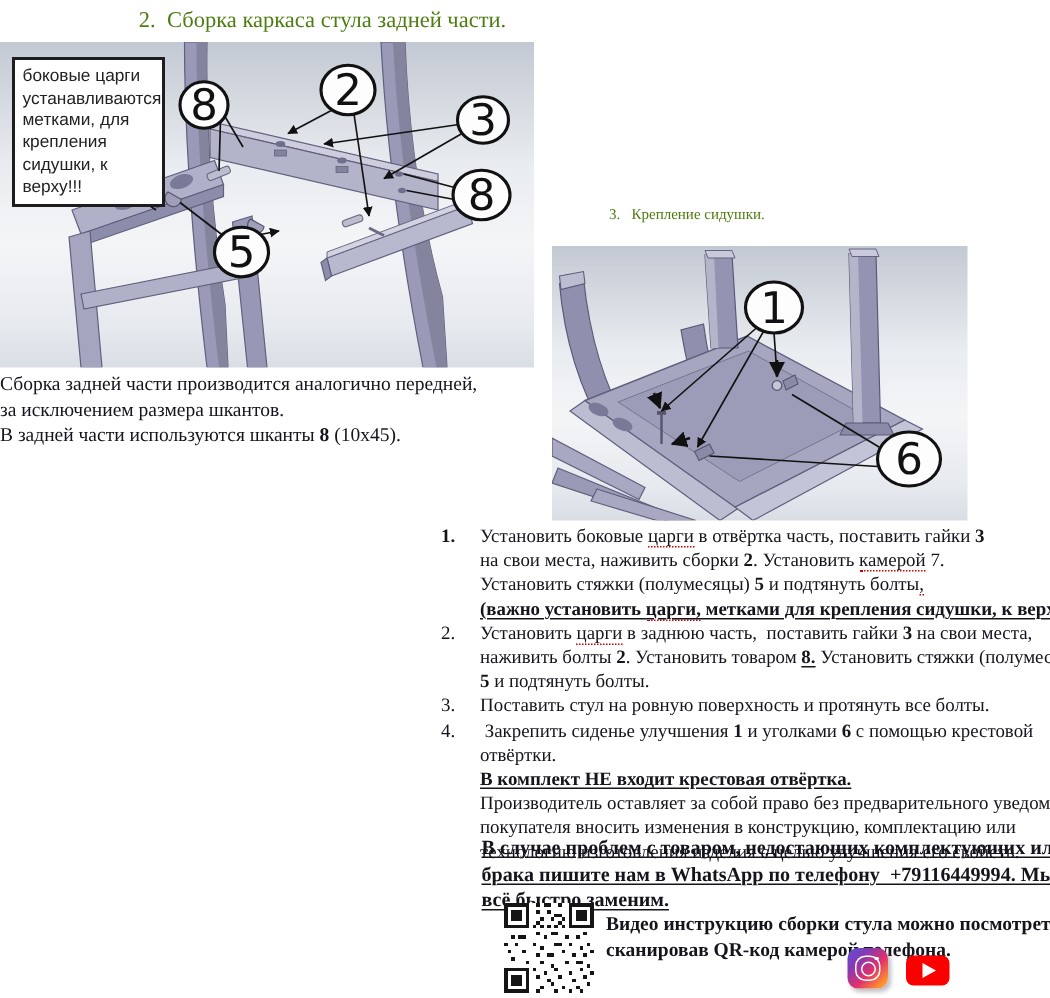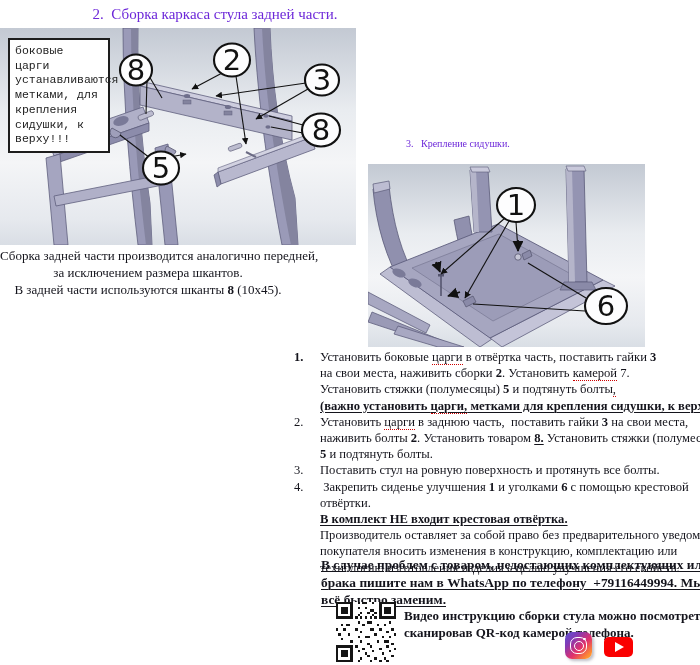--- a/index.html
+++ b/index.html
@@ -1,32 +1,32 @@
 <!DOCTYPE html>
 <html><head>
 <meta charset="utf-8">
 <style>
   html,body{margin:0;padding:0;background:#fff;}
   #page{position:relative;width:700px;height:665px;background:#fff;overflow:hidden;
         font-family:"Liberation Serif",serif;color:#14141c;}
   .abs{position:absolute;}
   
-  .sec-title{font-size:15px;white-space:pre;color:#6d28d9;}
+  .sec-title{font-size:15px;white-space:pre;color:#4d7c0f;}
   
   .diagram{position:absolute;overflow:hidden;
      background:linear-gradient(180deg,#c3c9d3 0%,#e9ecf0 38%,#f4f5f7 62%,#e6e9ee 88%,#d9dee5 100%);}
   .diagram svg{position:absolute;left:0;top:0;}
   
   .co{position:absolute;width:36px;height:38px;line-height:38px;text-align:center;
       font-family:"DejaVu Sans",sans-serif;font-size:29px;color:#111;}
   
   .notebox{position:absolute;left:8px;top:10px;width:88px;background:#fff;border:2px solid #1d1d1d;
-      padding:4px 5px;font-family:Liberation Mono, monospace;font-size:11.5px;line-height:1.28;color:#222;}
-  
-  .caption{font-size:13px;line-height:17px;text-align:center;}
+      padding:4px 5px;font-family:Liberation Sans, sans-serif;font-size:11.5px;line-height:1.28;color:#222;}
+  
+  .caption{font-size:13px;line-height:17px;}
   
   .steps{font-size:12.6px;line-height:16.2px;}
   .step{display:flex;}
   .num{width:26px;flex:0 0 26px;}
   .stext{flex:1;}
   .rline{white-space:pre;min-height:1em;}
   .b{font-weight:bold;}
   .bu{font-weight:bold;text-decoration:underline;text-decoration-thickness:1.3px;text-underline-offset:2px;}
   .sq{border-bottom:1.6px dotted #cc0000;font-family:Liberation Serif, serif;}
   

